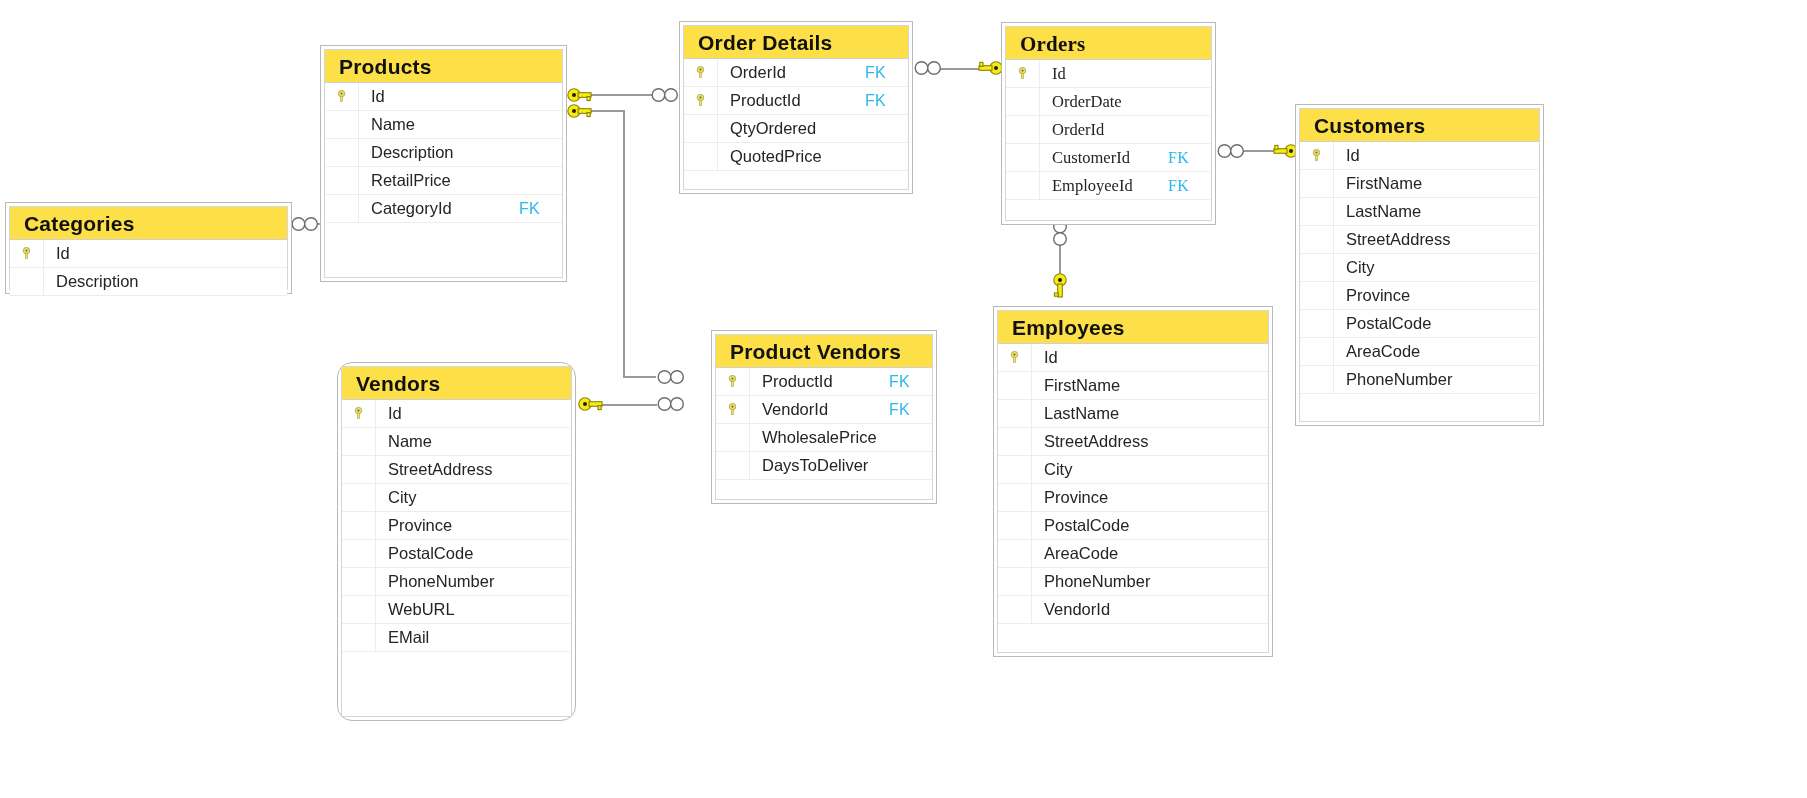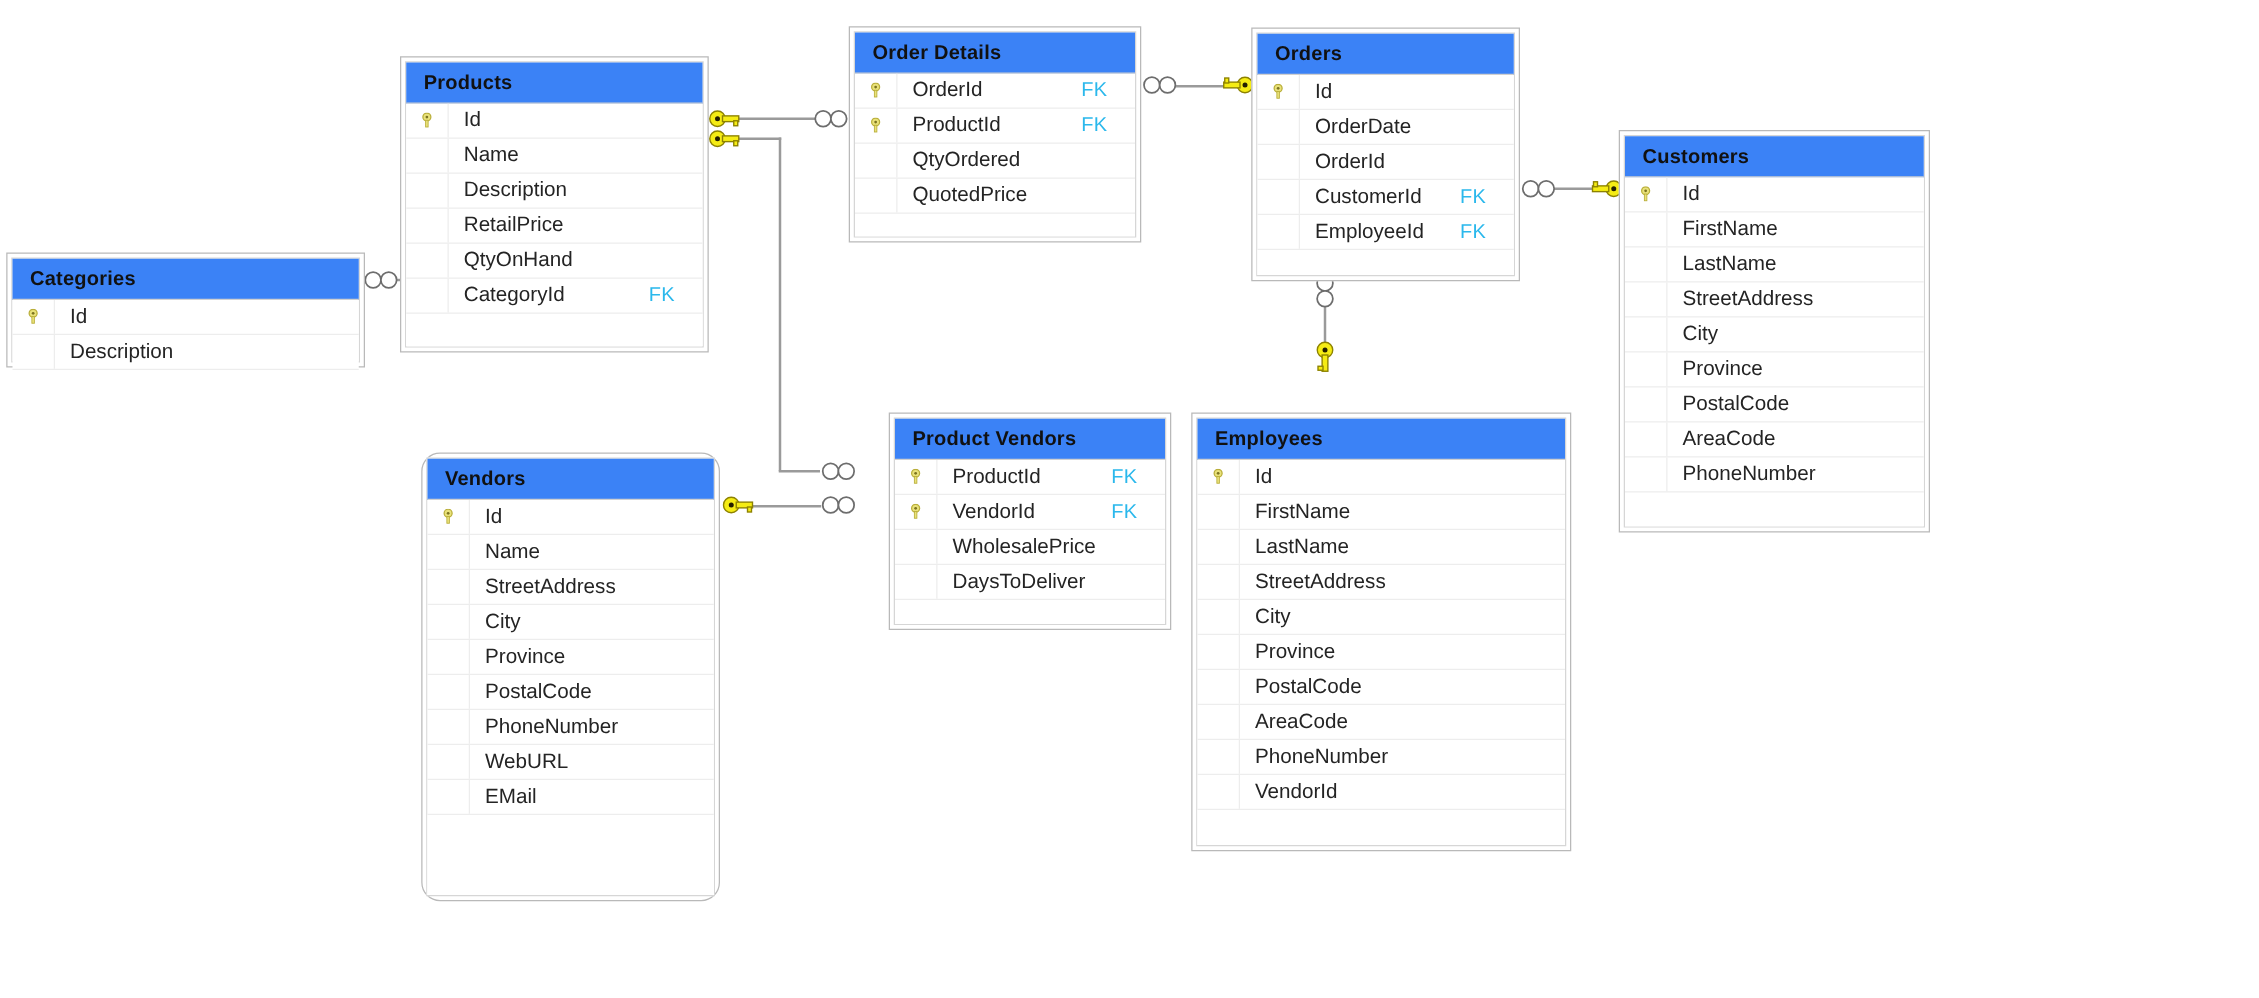--- a/index.html
+++ b/index.html
@@ -26,24 +26,24 @@
   }
   .entity-inner{
     border:1px solid #d6d6d6;
     background:#ffffff;
     height:100%;
     box-sizing:border-box;
     display:flex;
     flex-direction:column;
   }
   .entity-header{
-    background:#3b82f6;
+    background:#fde047;
     border-bottom:1px solid #d0d0d0;
     font-weight:bold;
-    font-size:16px;
+    font-size:21px;
     color:#111111;
     padding:2px 0 2px 14px;
     letter-spacing:.2px;
     line-height:30px;
     height:33px;
     box-sizing:border-box;
     white-space:nowrap;
   }
   .entity-fields{
     flex:1 1 auto;
@@ -289,24 +289,20 @@
             <div class="field">
               <span class="keycol"></span>
               <span class="fname">Description</span>
             </div>
             <div class="field">
               <span class="keycol"></span>
               <span class="fname">RetailPrice</span>
             </div>
             <div class="field">
               <span class="keycol"></span>
-              <span class="fname">QtyOnHand</span>
-            </div>
-            <div class="field">
-              <span class="keycol"></span>
               <span class="fname">CategoryId</span>
               <span class="fk">FK</span>
             </div>
             <div class="filler"></div>
           </div>
         </div>
       </div>
       <div class="entity" style="left: 679px; top: 21px; width: 234px; height: 173px;">
         <div class="entity-inner">
           <div class="entity-header">Order  Details</div>
@@ -338,21 +334,21 @@
               <span class="fname">QtyOrdered</span>
             </div>
             <div class="field">
               <span class="keycol"></span>
               <span class="fname">QuotedPrice</span>
             </div>
             <div class="filler"></div>
           </div>
         </div>
       </div>
-      <div class="entity" style="left: 1001px; top: 22px; width: 215px; height: 203px;">
+      <div class="entity" style="left: 1001px; top: 22px; width: 215px; height: 203px; font-family: Liberation Serif, serif;">
         <div class="entity-inner">
           <div class="entity-header">Orders</div>
           <div class="entity-fields">
             <div class="field">
               <span class="keycol">
                 <svg class="pkglyph" viewBox="0 0 9 13">
                   <circle cx="4.5" cy="3.6" r="3.2" fill="#e9e27a" stroke="#b9ae3a" stroke-width="1"></circle>
                   <circle cx="4.5" cy="3.6" r="1.1" fill="#7b7320"></circle>
                   <rect x="3.5" y="6.2" width="2" height="5.4" fill="#e9e27a" stroke="#b9ae3a" stroke-width=".7"></rect>
                 </svg>
@@ -424,21 +420,21 @@
               <span class="fname">AreaCode</span>
             </div>
             <div class="field">
               <span class="keycol"></span>
               <span class="fname">PhoneNumber</span>
             </div>
             <div class="filler"></div>
           </div>
         </div>
       </div>
-      <div class="entity" style="left: 953px; top: 306px; width: 304px; height: 351px; margin-top: 24px;">
+      <div class="entity" style="left: 993px; top: 306px; width: 280px; height: 351px;">
         <div class="entity-inner">
           <div class="entity-header">Employees</div>
           <div class="entity-fields">
             <div class="field">
               <span class="keycol">
                 <svg class="pkglyph" viewBox="0 0 9 13">
                   <circle cx="4.5" cy="3.6" r="3.2" fill="#e9e27a" stroke="#b9ae3a" stroke-width="1"></circle>
                   <circle cx="4.5" cy="3.6" r="1.1" fill="#7b7320"></circle>
                   <rect x="3.5" y="6.2" width="2" height="5.4" fill="#e9e27a" stroke="#b9ae3a" stroke-width=".7"></rect>
                 </svg>

